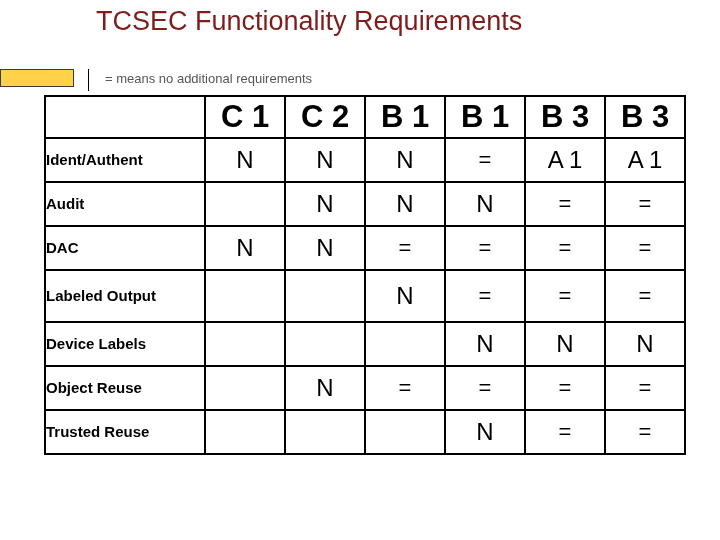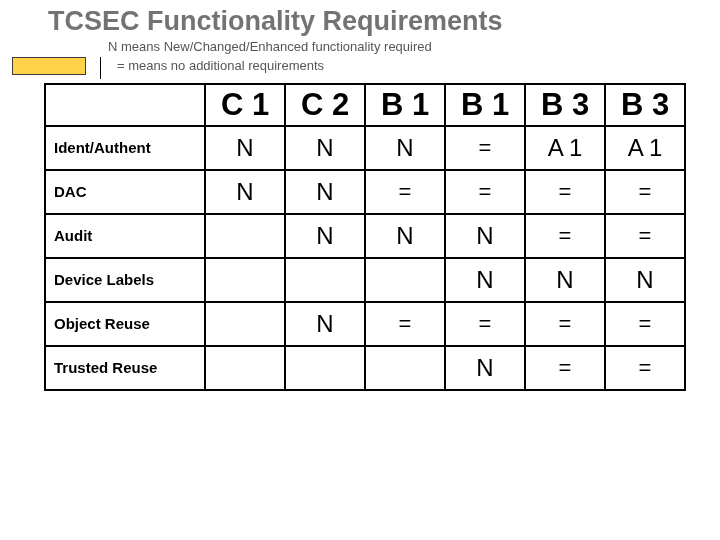--- a/index.html
+++ b/index.html
@@ -10,37 +10,37 @@
     height: 540px;
     overflow: hidden;
   }
   .slide {
     width: 720px;
     height: 540px;
     position: relative;
     box-sizing: border-box;
   }
   .title {
-    font-weight: bold;
-    color: #737373;
+    font-weight: normal;
+    color: #7f1d1d;
     font-size: 27px;
-    padding: 6px 20px 2px 48px;
+    padding: 6px 20px 2px 96px;
     line-height: 1.15;
   }
   .sub1 {
     color: #55565a;
     font-size: 13px;
     padding: 0 0 0 108px;
     line-height: 1.2;
   }
   .markrow {
+    margin-top: 28px;
     height: 22px;
     display: flex;
     align-items: center;
-    padding-left: 12px;
   }
   .chip {
     width: 74px;
     height: 18px;
     background: #ffd24a;
     margin-right: 0;
     border: 1px solid #3b3b3b;
     box-sizing: border-box;
   }
   .tick {
@@ -65,21 +65,21 @@
   table.grid col.lab { width: 160px; }
   table.grid col.cv  { width: 80px; }
   table.grid th, table.grid td {
     border: 2px solid #000;
     text-align: center;
     vertical-align: middle;
     padding: 0;
   }
   table.grid td.rowlab {
     text-align: left;
-    padding-left: 8px;
+    padding-left: 0;
     font-weight: bold;
     font-size: 15px;
     color: #000;
     line-height: 1.05;
     height: 1px;
     margin-left: 32px;
   }
   
   .hdr {
     font-weight: bold;
@@ -101,21 +101,20 @@
   
   .tall .val, .tall td.rowlab { height: 50px; }
 
 </style>
 </head>
 <body>
 
 <div class="slide">
 
   <div class="title">TCSEC Functionality Requirements</div>
-  <div class="sub1">N means New/Changed/Enhanced functionality required</div>
 
   <div class="markrow">
     <div class="chip"></div>
     <div class="tick"></div>
     <div class="sub2">= means no additional requirements</div>
   </div>
 
   <table class="grid">
     <colgroup>
       <col class="lab">
@@ -140,34 +139,43 @@
     <tr>
       <td class="rowlab">Ident/Authent</td>
       <td class="val">N</td>
       <td class="val">N</td>
       <td class="val">N</td>
       <td class="val eq">=</td>
       <td class="val">A 1</td>
       <td class="val">A 1</td>
     </tr>
     <tr>
+      <td class="rowlab">Audit</td>
+      <td class="val"></td>
+      <td class="val">N</td>
+      <td class="val">N</td>
+      <td class="val">N</td>
+      <td class="val eq">=</td>
+      <td class="val eq">=</td>
+    </tr>
+    <tr>
       <td class="rowlab">DAC</td>
       <td class="val">N</td>
       <td class="val">N</td>
       <td class="val eq">=</td>
       <td class="val eq">=</td>
       <td class="val eq">=</td>
       <td class="val eq">=</td>
     </tr>
-    <tr>
-      <td class="rowlab">Audit</td>
-      <td class="val"></td>
-      <td class="val">N</td>
-      <td class="val">N</td>
-      <td class="val">N</td>
+    <tr class="tall">
+      <td class="rowlab">Labeled Output</td>
+      <td class="val"></td>
+      <td class="val"></td>
+      <td class="val">N</td>
+      <td class="val eq">=</td>
       <td class="val eq">=</td>
       <td class="val eq">=</td>
     </tr>
     <tr>
       <td class="rowlab">Device Labels</td>
       <td class="val"></td>
       <td class="val"></td>
       <td class="val"></td>
       <td class="val">N</td>
       <td class="val">N</td>

